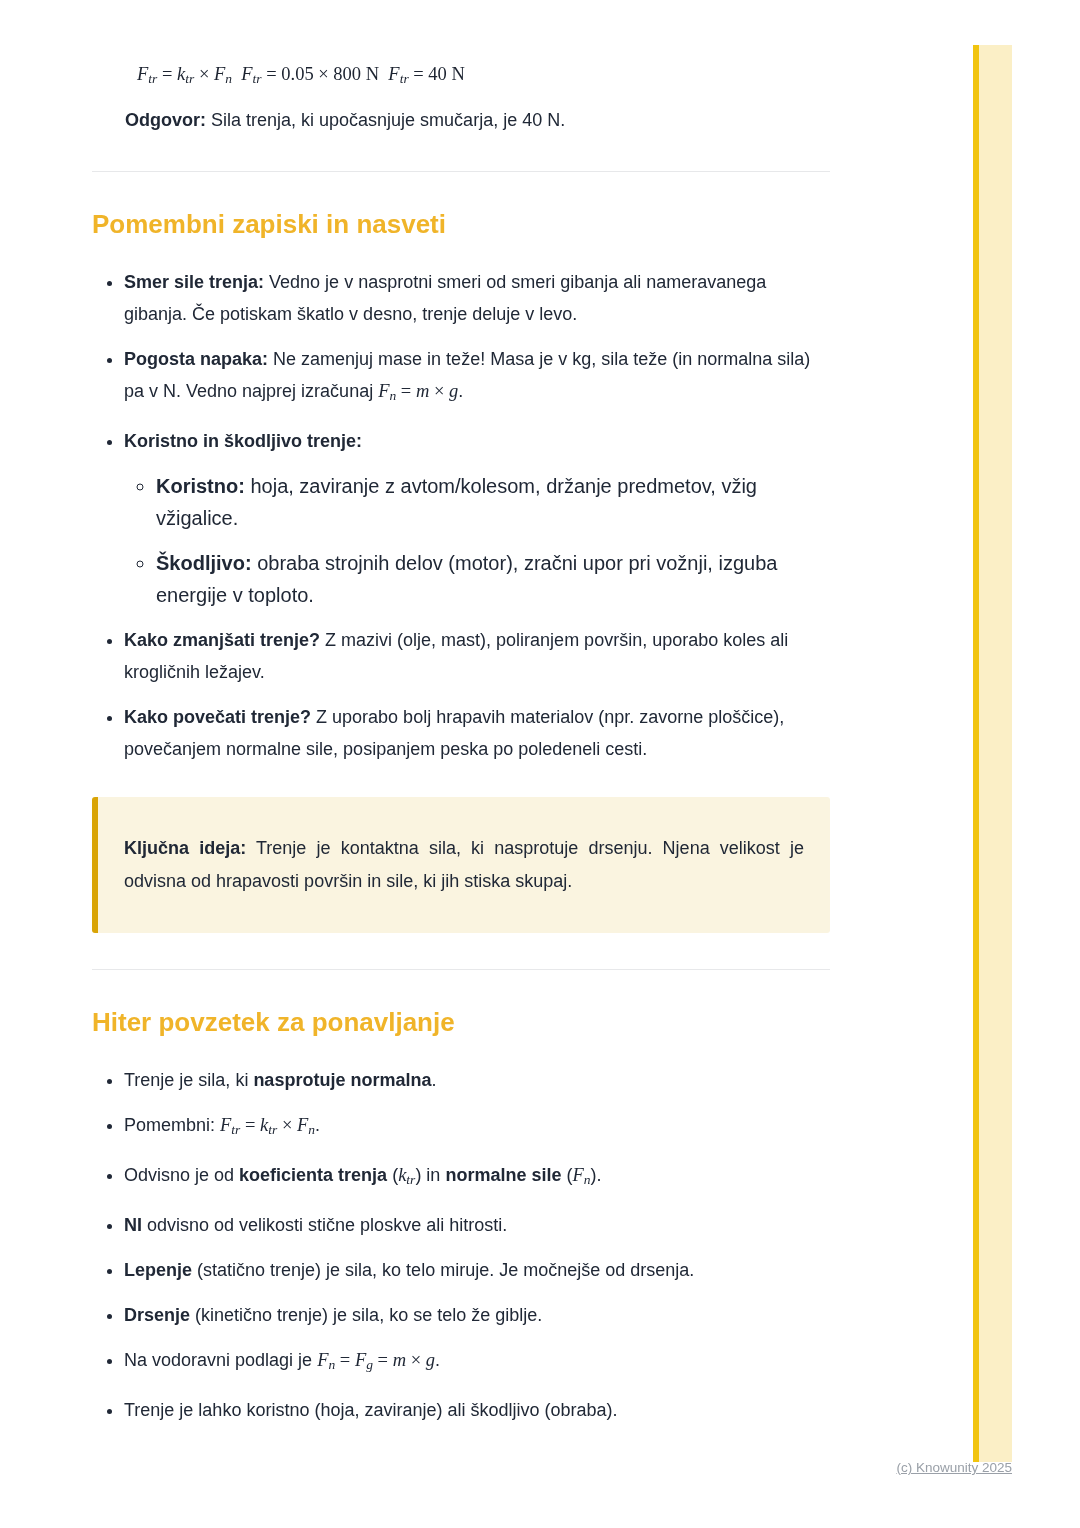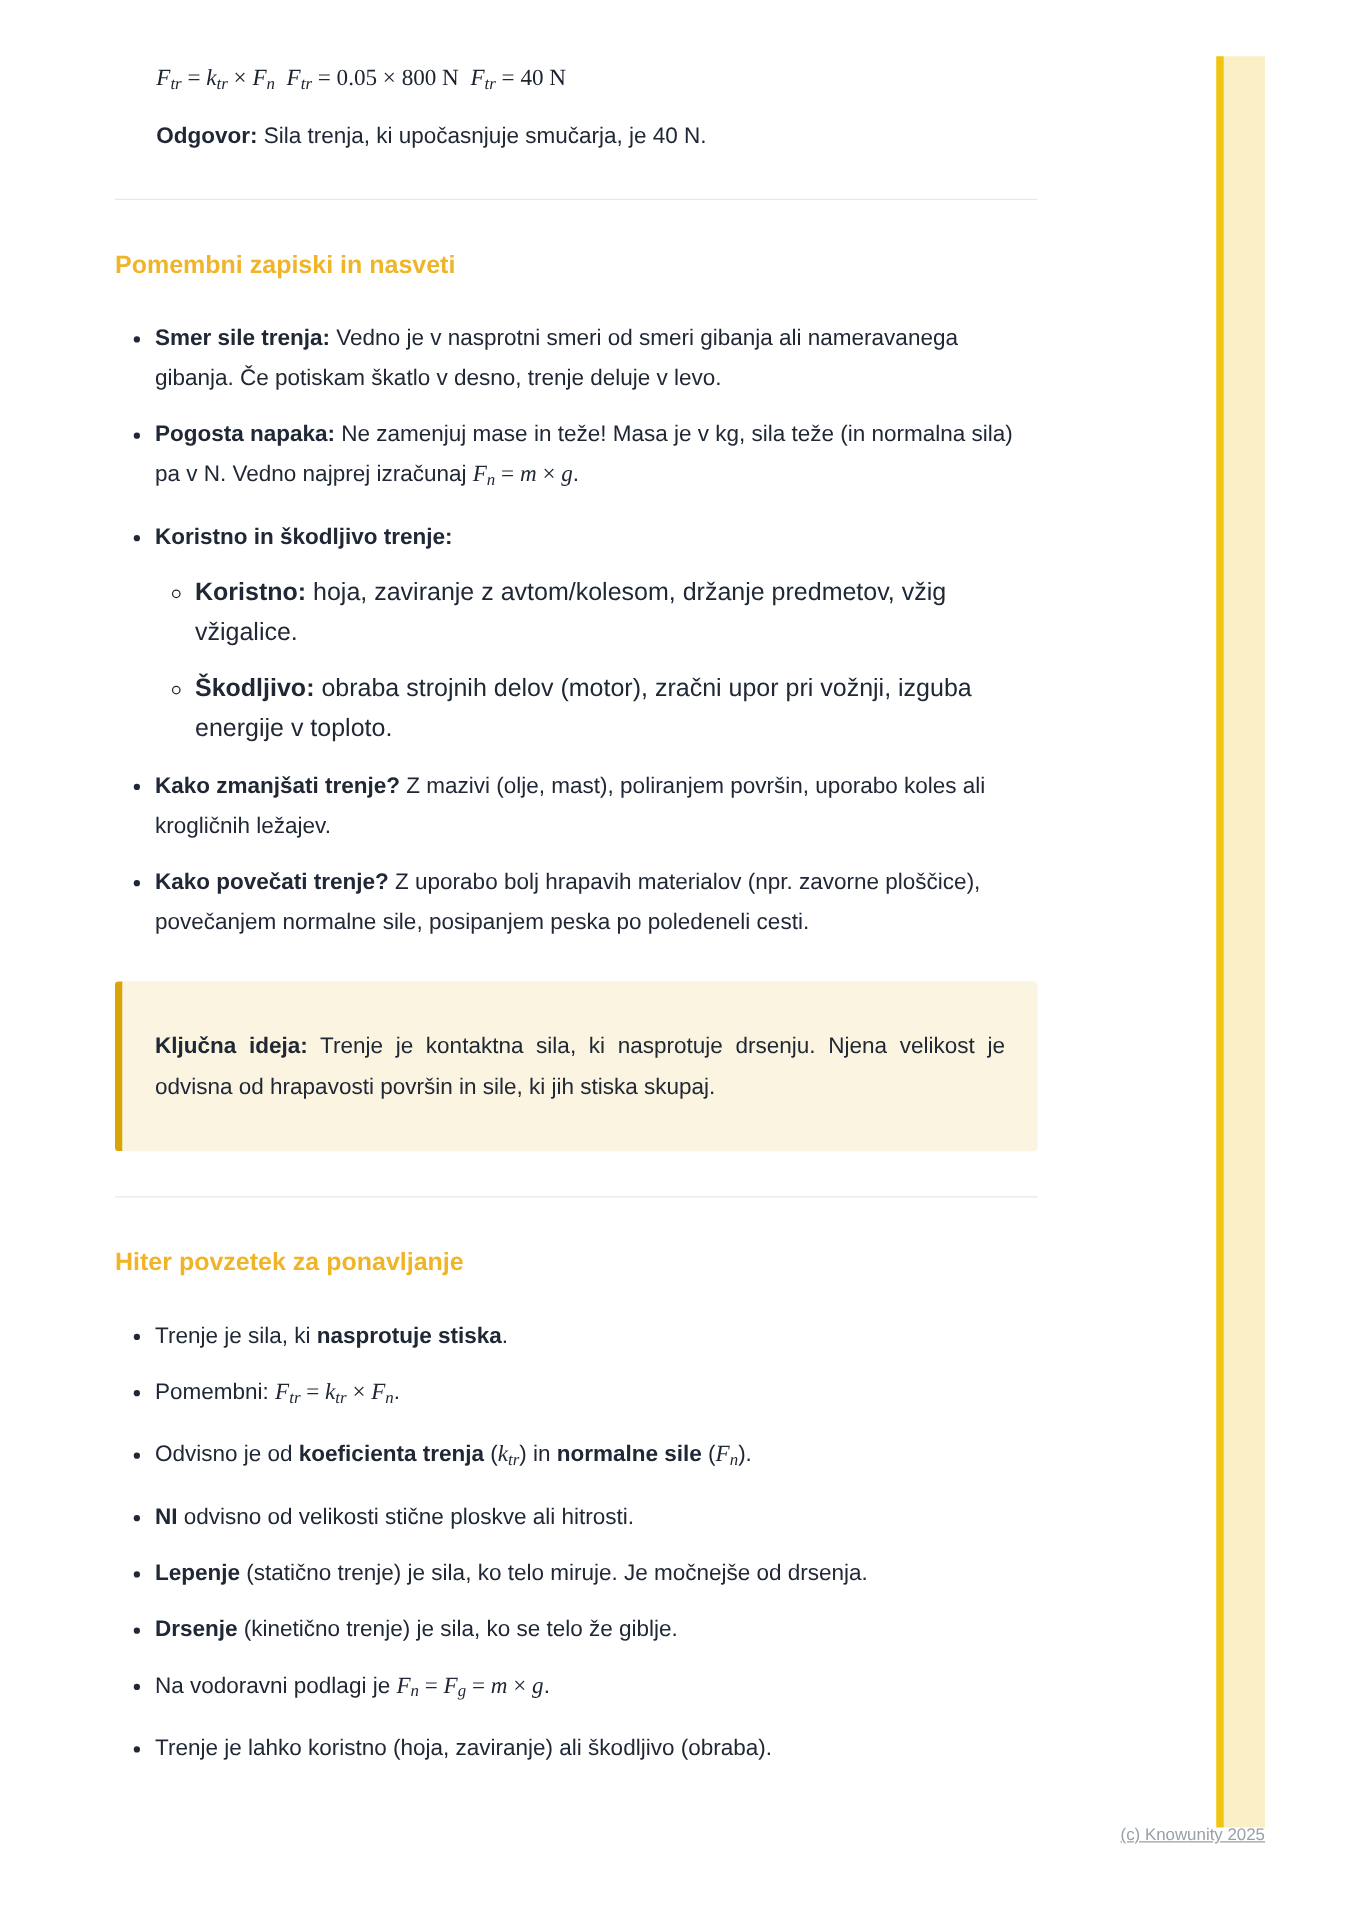--- a/index.html
+++ b/index.html
@@ -15,26 +15,26 @@
     width:1080px;height:1528px;background:#ffffff;
     font-family:"Liberation Sans",sans-serif;color:#202836;
     -webkit-font-smoothing:antialiased;
   }
   .page{position:relative;width:1080px;height:1528px;overflow:hidden;background:#ffffff;}
   .side-band{position:absolute;left:979px;top:45px;width:33px;height:1417px;background:var(--side-band);}
   .side-line{position:absolute;left:973px;top:45px;width:6px;height:1417px;background:var(--side-line);}
   .content{position:absolute;left:92px;top:48px;width:738px;}
   .intro{margin-left:33px;}
   .formula{
-    margin:0;font-family:"Liberation Serif",serif;font-size:18px;color:#1c2330;line-height:28px;
+    margin:12px;font-family:"Liberation Serif",serif;font-size:18px;color:#1c2330;line-height:28px;
   }
   .answer{margin:12px 0 0;font-size:18px;line-height:30px;}
   hr.divider{border:0;border-top:1px solid #e7e8ea;margin:36px 0 0;}
   h2.section-title{
-    font-size:20px;font-weight:700;color:var(--accent);
+    font-size:26px;font-weight:700;color:var(--accent);
     margin:36px 0 26px;line-height:32px;
   }
   ul.bullets{
     list-style:disc;margin:0;padding-left:32px;
     font-size:18px;line-height:32px;color:#202836;
   }
   ul.bullets > li{margin-bottom:13px;}
   ul.lvl2{list-style:circle;padding-left:32px;margin-top:13px;font-size:20px;}
   ul.lvl2 > li{margin-bottom:13px;}
   .sg-n{font-weight:400;}
@@ -85,21 +85,21 @@
 
     <div class="callout">
       <p><span class="sg-b">Ključna ideja:</span><span class="sg-n"> Trenje je kontaktna sila, ki nasprotuje drsenju. Njena velikost je odvisna od hrapavosti površin in sile, ki jih stiska skupaj.</span></p>
     </div>
 
     <hr class="divider">
 
     <h2 class="section-title">Hiter povzetek za ponavljanje</h2>
 
     <ul class="bullets lvl1">
-        <li><span><span class="sg-n">Trenje je sila, ki </span><span class="sg-b">nasprotuje stiska</span><span class="sg-n">.</span></span></li>
+        <li><span><span class="sg-n">Trenje je sila, ki </span><span class="sg-b">nasprotuje normalna</span><span class="sg-n">.</span></span></li>
         <li><span><span class="sg-n">Pomembni: </span><span class="sg-m">F</span><span class="sg-s">tr</span><span class="sg-u"> = </span><span class="sg-m">k</span><span class="sg-s">tr</span><span class="sg-u"> × </span><span class="sg-m">F</span><span class="sg-s">n</span><span class="sg-n">.</span></span></li>
         <li><span><span class="sg-n">Odvisno je od </span><span class="sg-b">koeficienta trenja</span><span class="sg-n"> (</span><span class="sg-m">k</span><span class="sg-s">tr</span><span class="sg-n">) in </span><span class="sg-b">normalne sile</span><span class="sg-n"> (</span><span class="sg-m">F</span><span class="sg-s">n</span><span class="sg-n">).</span></span></li>
         <li><span><span class="sg-b">NI</span><span class="sg-n"> odvisno od velikosti stične ploskve ali hitrosti.</span></span></li>
         <li><span><span class="sg-b">Lepenje</span><span class="sg-n"> (statično trenje) je sila, ko telo miruje. Je močnejše od drsenja.</span></span></li>
         <li><span><span class="sg-b">Drsenje</span><span class="sg-n"> (kinetično trenje) je sila, ko se telo že giblje.</span></span></li>
         <li><span><span class="sg-n">Na vodoravni podlagi je </span><span class="sg-m">F</span><span class="sg-s">n</span><span class="sg-u"> = </span><span class="sg-m">F</span><span class="sg-s">g</span><span class="sg-u"> = </span><span class="sg-m">m</span><span class="sg-u"> × </span><span class="sg-m">g</span><span class="sg-n">.</span></span></li>
         <li><span><span class="sg-n">Trenje je lahko koristno (hoja, zaviranje) ali škodljivo (obraba).</span></span></li>
       </ul>
 
   </div>

